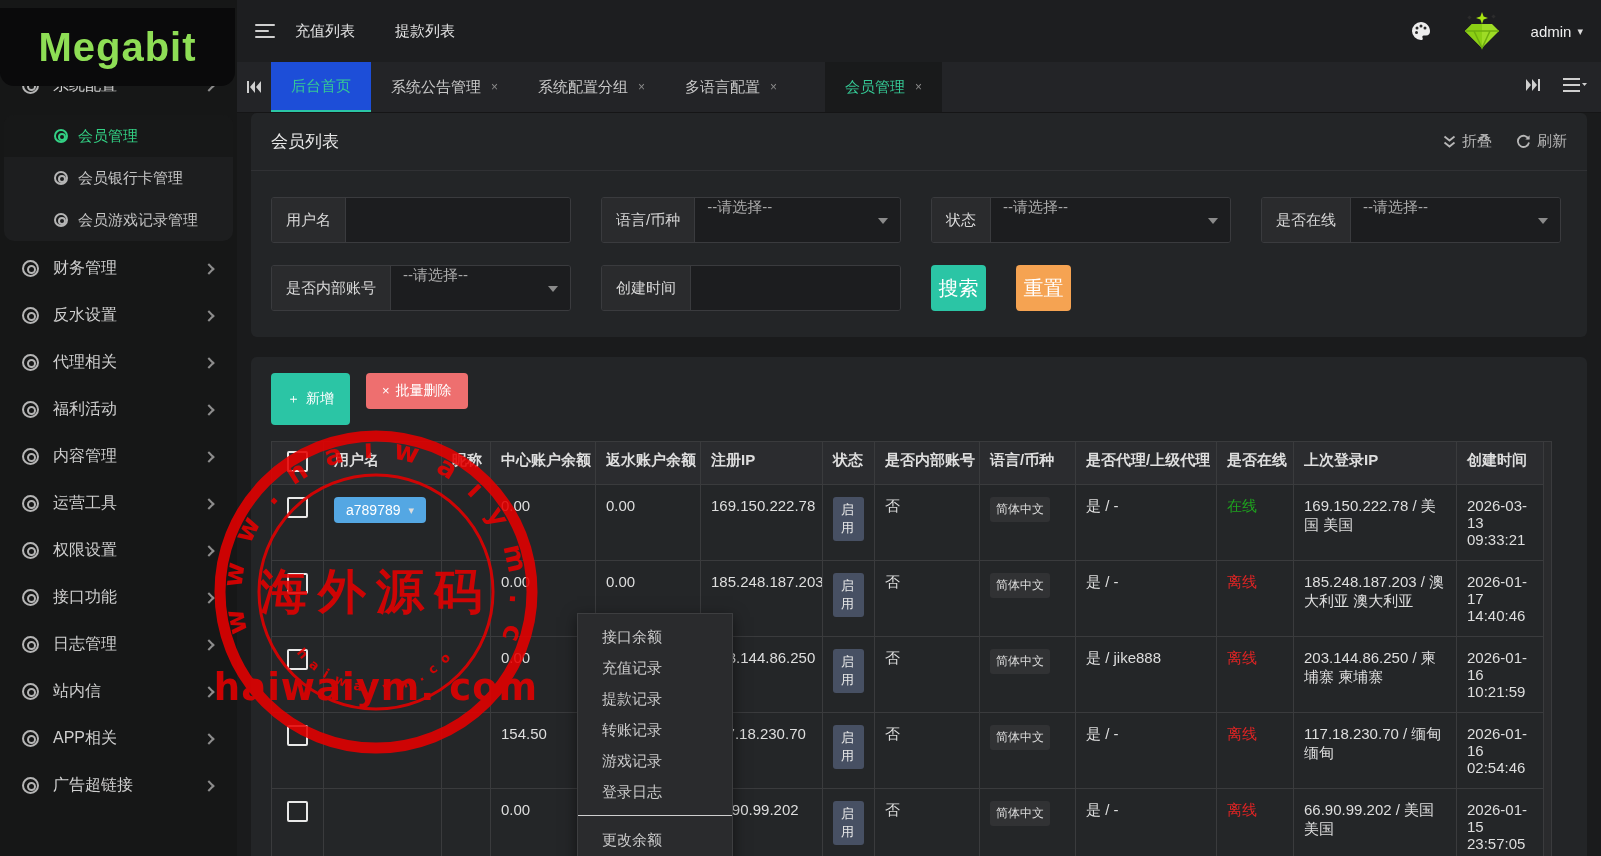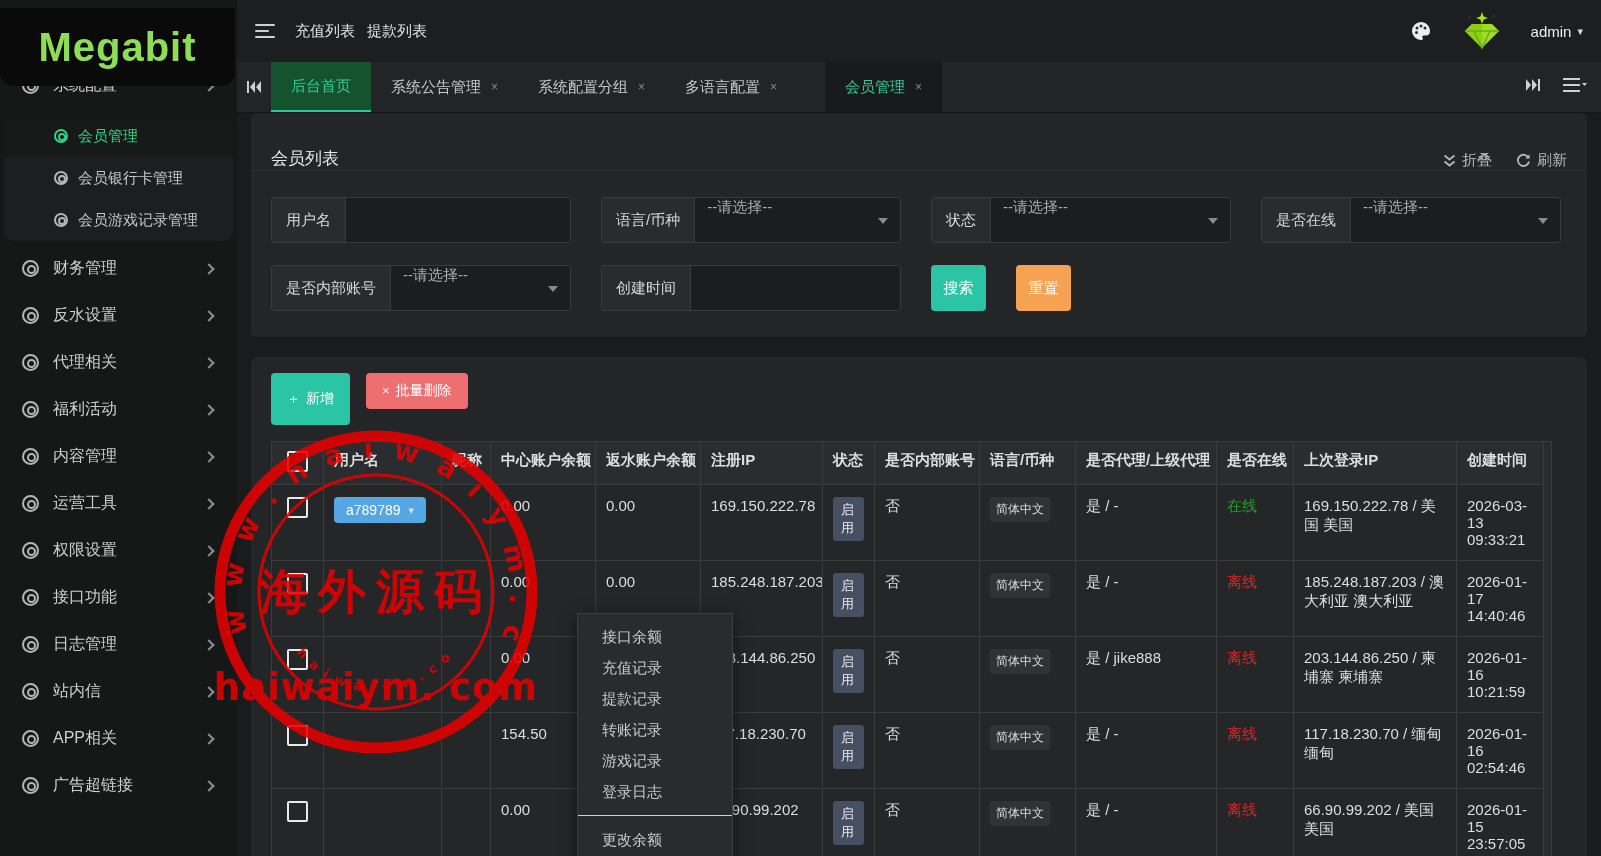--- a/index.html
+++ b/index.html
@@ -31,53 +31,53 @@
   .sub-item.active .lbl { color:#33d084; }
   .sub-item.active .ring, .sub-item.active .ring:after { border-color:#33d084; }
 
   
   .main { flex:1; display:flex; flex-direction:column; min-width:0; }
 
   .topbar { height:62px; background:#1d1e20; display:flex; align-items:center; padding:0 18px; }
   .burger { width:20px; height:14px; display:flex; flex-direction:column; justify-content:space-between; cursor:pointer; }
   .burger i { display:block; height:2px; background:#cfcfcf; border-radius:1px; }
   .burger i:nth-child(2){ width:70%; }
-  .top-nav { display:flex; margin-left:20px; gap:12px;align-items:flex-end; }
+  .top-nav { display:flex; margin-left:20px; gap:40px;align-items:flex-end; }
   .top-link { font-size:15px; color:#e3e3e3; cursor:pointer; }
   .top-right { margin-left:auto; display:flex; align-items:center; gap:26px; }
   .admin { display:flex; align-items:center; gap:6px; color:#eee; font-size:15px; cursor:pointer; }
   .caret { font-size:11px; color:#ddd; }
 
   .tabbar { height:51px; background:#232427; display:flex; align-items:stretch; border-bottom:1px solid #151516; }
   .tab-ctl { width:34px; display:flex; align-items:center; justify-content:center; cursor:pointer; }
   .tab { display:flex; align-items:center; padding:0 20px; font-size:15px; color:#c9c9c9; cursor:pointer; position:relative; }
   .tab .x { margin-left:10px; font-size:12px; color:#8b8b8b; cursor:pointer; }
-  .tab.home { background:#14532d; color:#35c995; border-bottom:2px solid #2bc5a5; }
+  .tab.home { background:#1d4ed8; color:#35c995; border-bottom:2px solid #2bc5a5; }
   .tab.sel { background:#191a1b; color:#35c995; }
   .tab.gap { margin-left:28px; }
   .tabbar-right { margin-left:auto; display:flex; align-items:center; gap:22px; padding-right:14px; }
 
   .content { position:relative; height:743px; padding:0 14px; overflow:hidden; }
 
   .panel { background:#232527; border-radius:6px; }
-  .panel-head { height:58px; display:flex; align-items:flex-end; padding:0 20px; border-bottom:1px solid #303134; }
+  .panel-head { height:58px; display:flex; align-items:center; padding:0 20px; border-bottom:1px solid #303134; }
   .panel-title { font-size:17px; color:#e8e8e8; }
   .head-tools { margin-left:auto; display:flex; gap:24px; align-items:center; color:#b7b7b7; font-size:15px; }
   .tool { display:flex; align-items:center; gap:6px; cursor:pointer; }
 
   .filter-body { padding:26px 20px; }
   .f-row { display:flex; gap:30px; }
   .f-row + .f-row { margin-top:22px; }
   .fgroup { display:flex; width:300px; height:46px; border:1px solid #3a3b3e; border-radius:3px; overflow:hidden; }
   .fgroup .flabel { background:#2a2b2d; display:flex; align-items:center; padding:0 14px; font-size:15px; color:#d8d8d8; white-space:nowrap; border-right:1px solid #3a3b3e; }
   .fgroup input { flex:1; background:#1c1d1f; border:0; outline:none; color:#ddd; font-size:15px; padding:0 10px; min-width:0; }
   .fsel { flex:1; background:#1c1d1f; display:flex; padding:0 12px; position:relative; cursor:pointer; }
   .fsel .val { font-size:15px; color:#a9a9a9; }
   .fsel:after { content:""; position:absolute; right:12px; top:50%; margin-top:-2px; border:5px solid transparent; border-top:6px solid #8b8b8b; }
-  .btn { border:0; border-radius:4px; color:#fff; font-size:15px; cursor:pointer; font-family:inherit; }
+  .btn { border:0; border-radius:4px; color:#fff; font-size:20px; cursor:pointer; font-family:inherit; }
   .btn-search { width:55px; height:46px; background:#2bc5a5; }
   .btn-reset { width:55px; height:46px; background:#f5a352; }
 
   .panel2 { margin-top:20px; background:#232527; border-radius:6px; padding:16px 20px; height:520px; }
   .toolbar { display:flex; gap:16px; }
   .btn-add { height:52px; padding:0 16px; background:#2bc5a5; font-size:14px; }
   .btn-del { height:36px; padding:0 16px; background:#ee6f6f; font-size:14px; }
   .btn .ic { margin-right:6px; font-size:13px; }
 
   .table-wrap { margin-top:16px; display:flex; }

